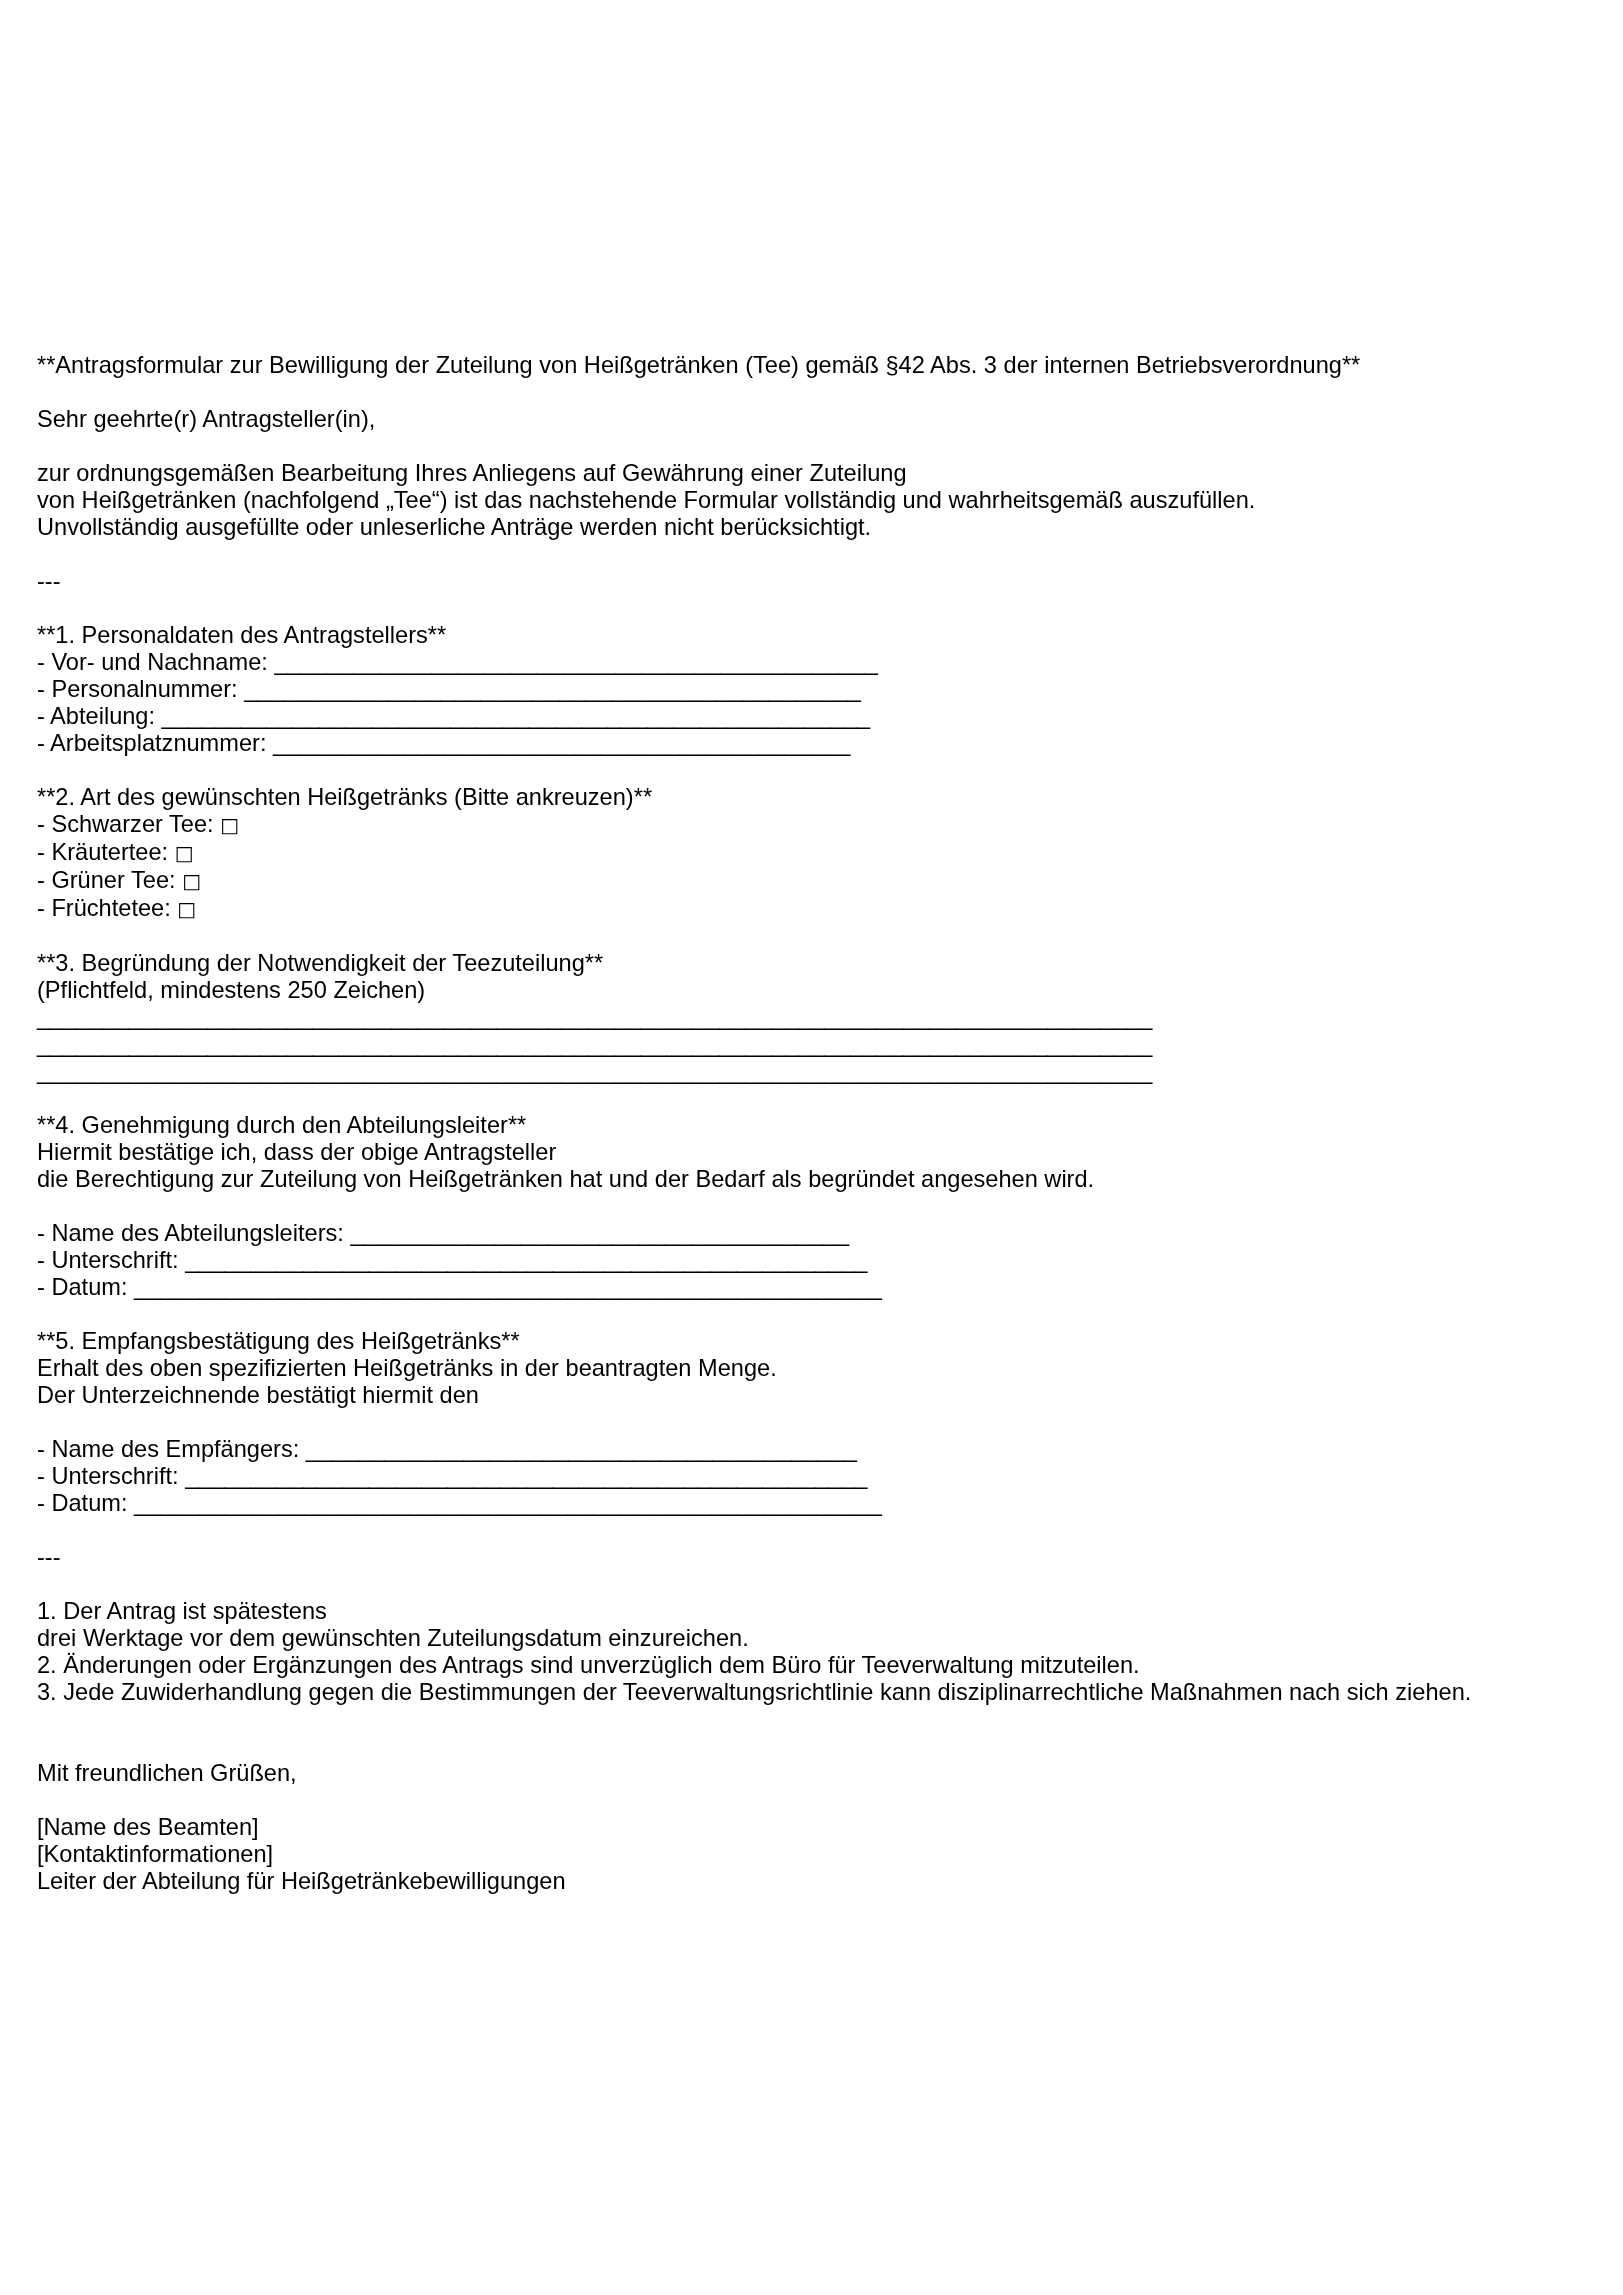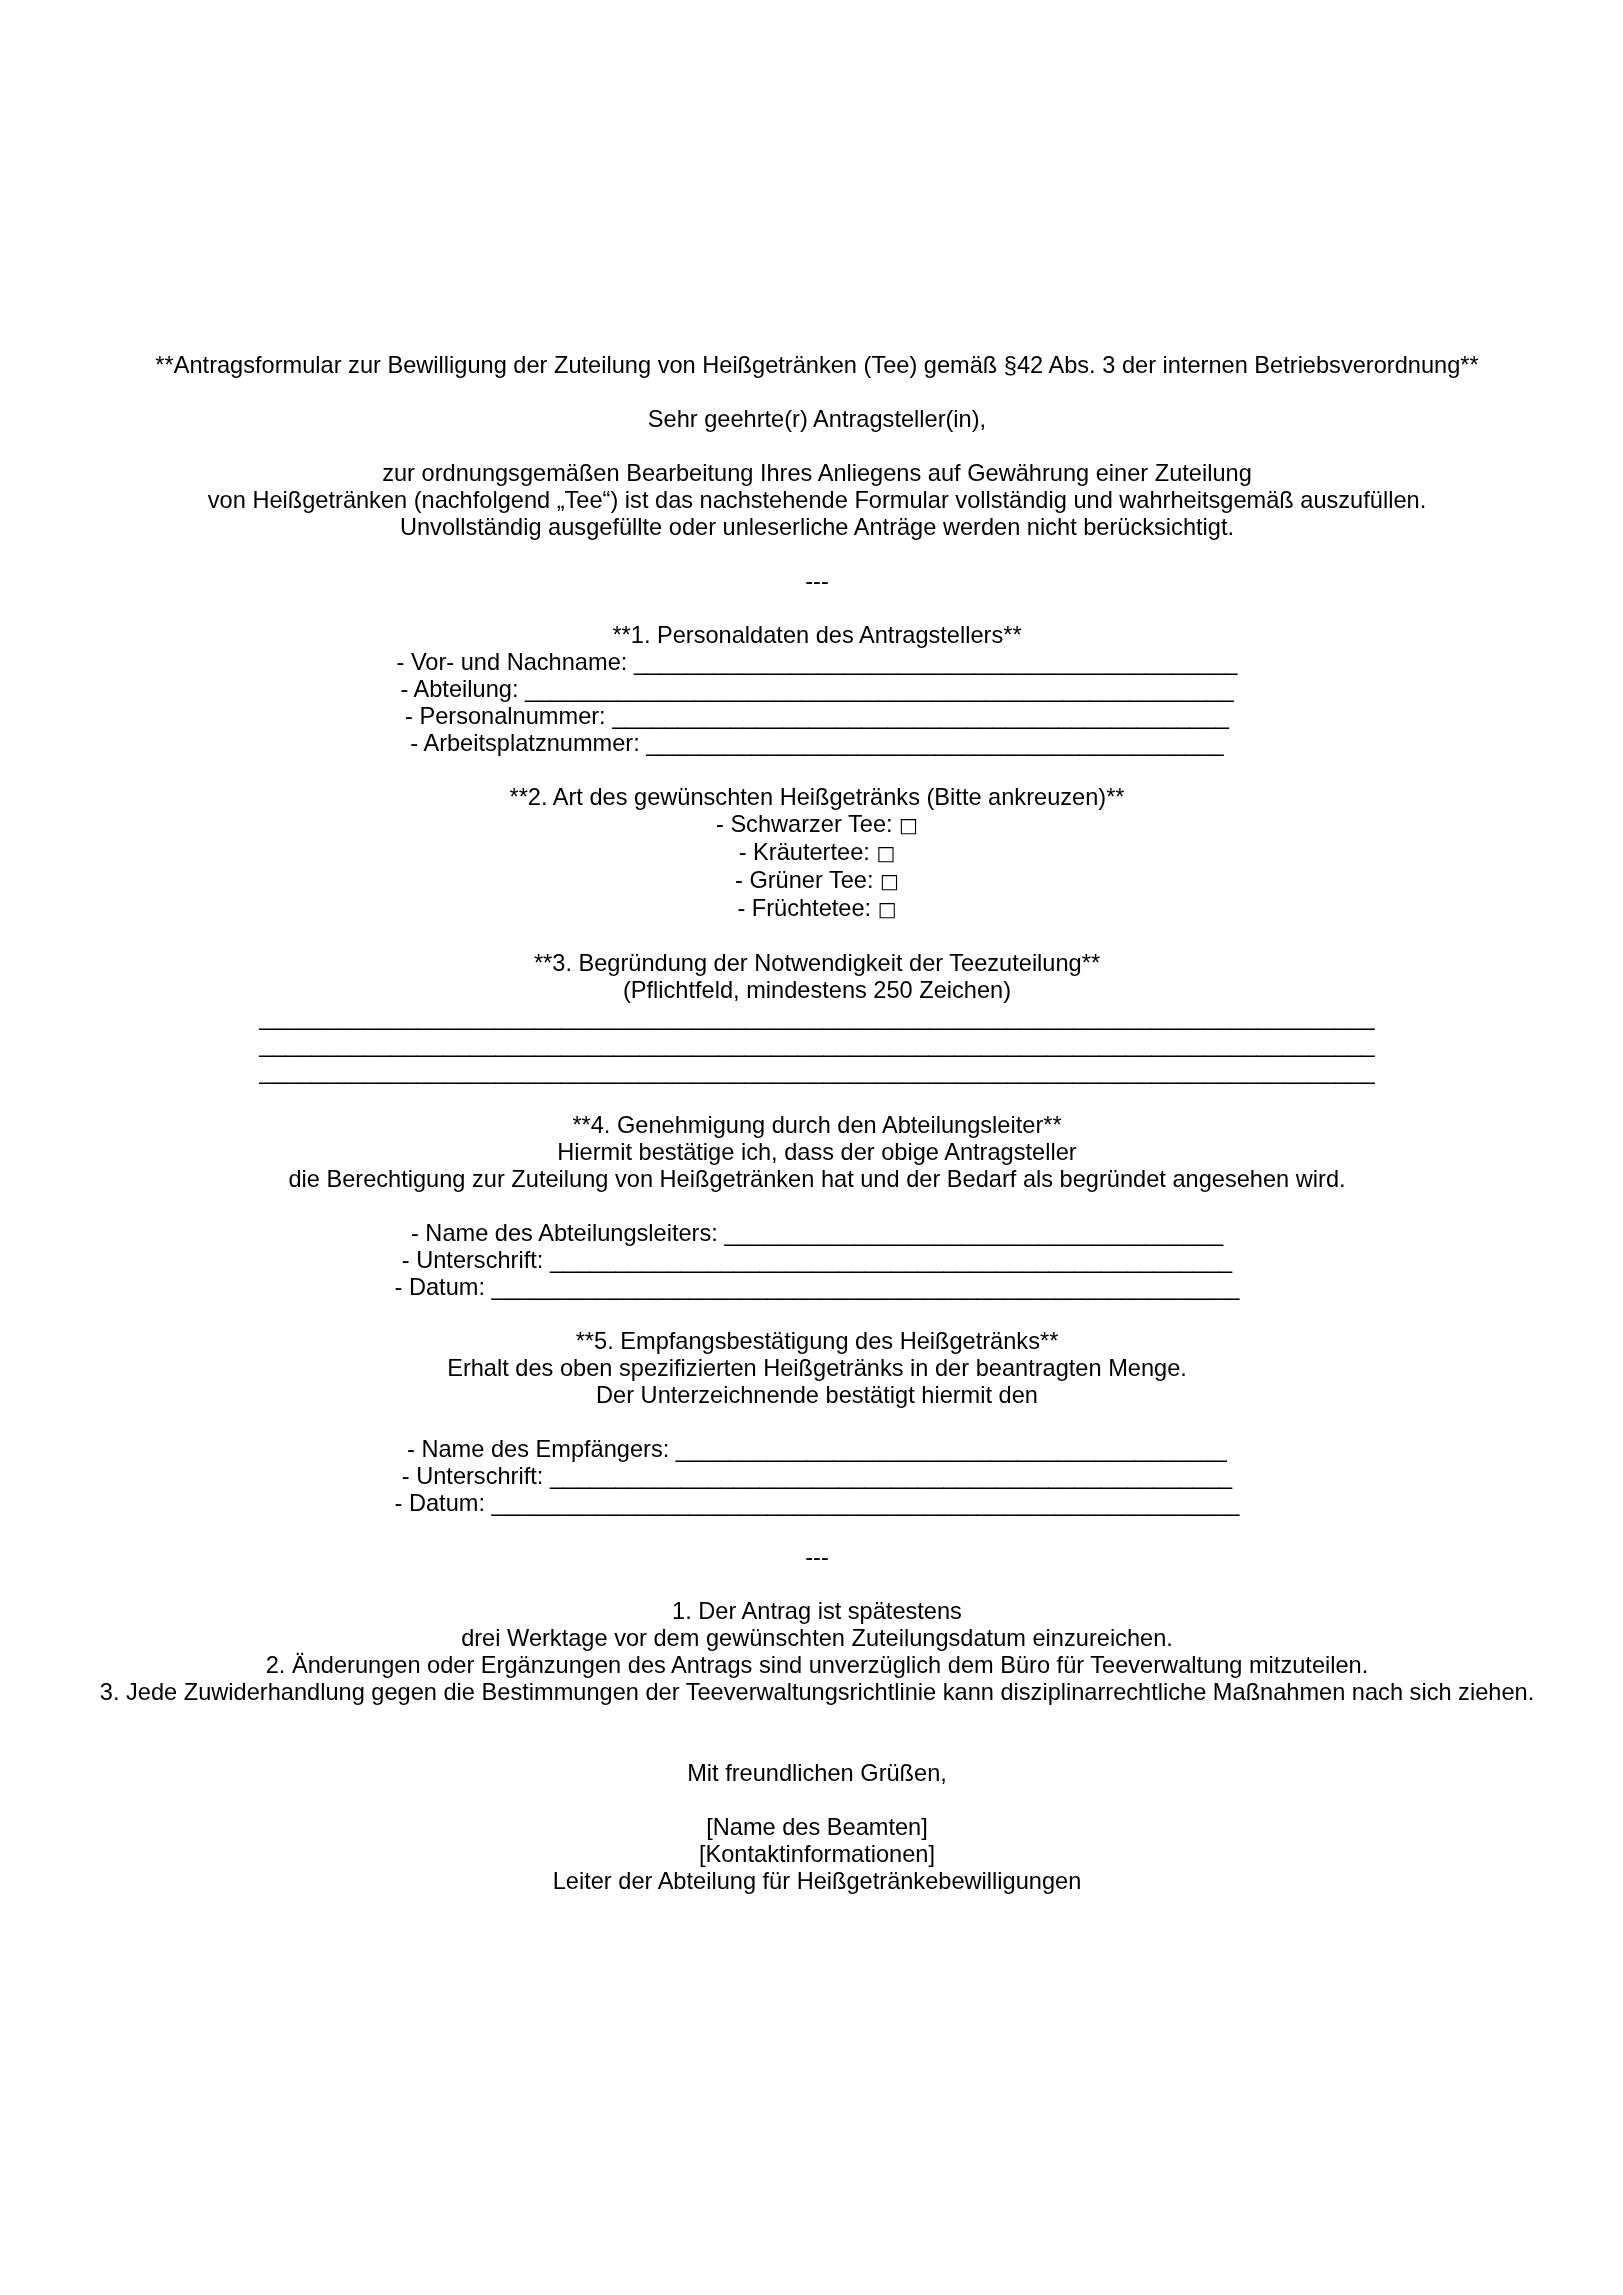--- a/index.html
+++ b/index.html
@@ -6,21 +6,20 @@
     margin: 0;
     padding: 0;
     background: #ffffff;
   }
   .page {
     position: relative;
     width: 1623px;
     height: 2295px;
     background: #ffffff;
     overflow: hidden;
-    text-align: center;
   }
   .doc {
     position: absolute;
     left: 37px;
     top: 352px;
     right: 26px;
     color: #000000;
     font-family: "Liberation Sans", "DejaVu Sans", sans-serif;
     font-size: 23.6px;
     line-height: 27px;
@@ -45,22 +44,22 @@
       <div class="line"><span>Sehr geehrte(r) Antragsteller(in),</span></div>
       <div class="line"></div>
       <div class="line"><span>zur ordnungsgemäßen Bearbeitung Ihres Anliegens auf Gewährung einer Zuteilung</span></div>
       <div class="line"><span>von Heißgetränken (nachfolgend „Tee“) ist das nachstehende Formular vollständig und wahrheitsgemäß auszufüllen.</span></div>
       <div class="line"><span>Unvollständig ausgefüllte oder unleserliche Anträge werden nicht berücksichtigt.</span></div>
       <div class="line"></div>
       <div class="line"><span>---</span></div>
       <div class="line"></div>
       <div class="line"><span>**1. Personaldaten des Antragstellers**</span></div>
       <div class="line"><span>- Vor- und Nachname: </span><span>______________________________________________</span></div>
+      <div class="line"><span>- Personalnummer: </span><span>_______________________________________________</span></div>
       <div class="line"><span>- Abteilung: </span><span>______________________________________________________</span></div>
-      <div class="line"><span>- Personalnummer: </span><span>_______________________________________________</span></div>
       <div class="line"><span>- Arbeitsplatznummer: </span><span>____________________________________________</span></div>
       <div class="line"></div>
       <div class="line"><span>**2. Art des gewünschten Heißgetränks (Bitte ankreuzen)**</span></div>
       <div class="line"><span>- Schwarzer Tee: </span><span class="checkbox-glyph">□</span></div>
       <div class="line"><span>- Kräutertee: </span><span class="checkbox-glyph">□</span></div>
       <div class="line"><span>- Grüner Tee: </span><span class="checkbox-glyph">□</span></div>
       <div class="line"><span>- Früchtetee: </span><span class="checkbox-glyph">□</span></div>
       <div class="line"></div>
       <div class="line"><span>**3. Begründung der Notwendigkeit der Teezuteilung**</span></div>
       <div class="line"><span>(Pflichtfeld, mindestens 250 Zeichen)</span></div>

